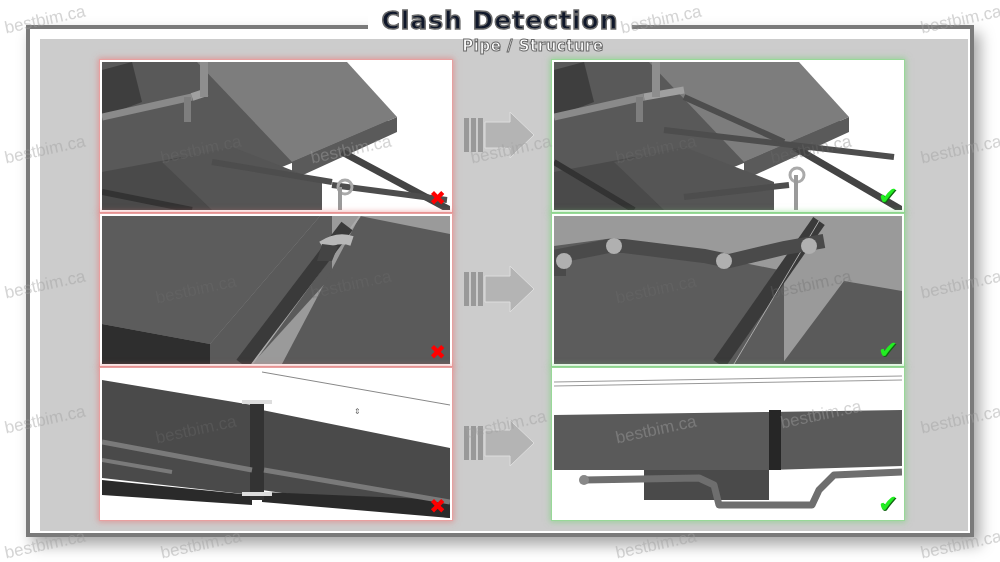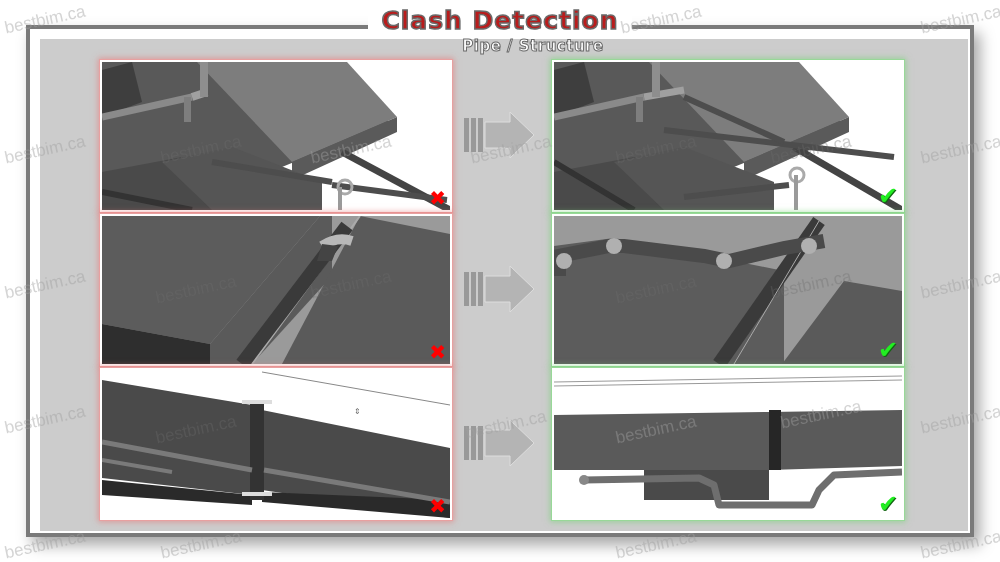--- a/index.html
+++ b/index.html
@@ -17,21 +17,21 @@
     position: absolute; left: 4px; top: 4px; right: 4px; bottom: 4px;
     background: #ffffff;
   }
   .panel-bg {
     position: absolute; left: 10px; top: 10px; width: 928px; height: 492px;
     background: #cccccc;
   }
   .title {
     position: absolute; left: 0; width: 1000px; top: 6px; text-align: center;
     font-family: "DejaVu Sans", sans-serif; font-weight: bold;
-    font-size: 25px; color: #b91c1c; letter-spacing: 1px;
+    font-size: 25px; color: #0f172a; letter-spacing: 1px;
     -webkit-text-stroke: 1.5px #6a6a6a;
     z-index: 5;
   }
   .title-bg {
     position: absolute; left: 368px; top: 10px; width: 264px; height: 26px; background: #ffffff; z-index: 4;
   }
   .subtitle {
     position: absolute; left: 0; width: 1000px; top: 37px; text-align: center;
     font-weight: bold; font-size: 15px; color: #ffffff;
     -webkit-text-stroke: 1px #6a6a6a; letter-spacing: 0.5px;

